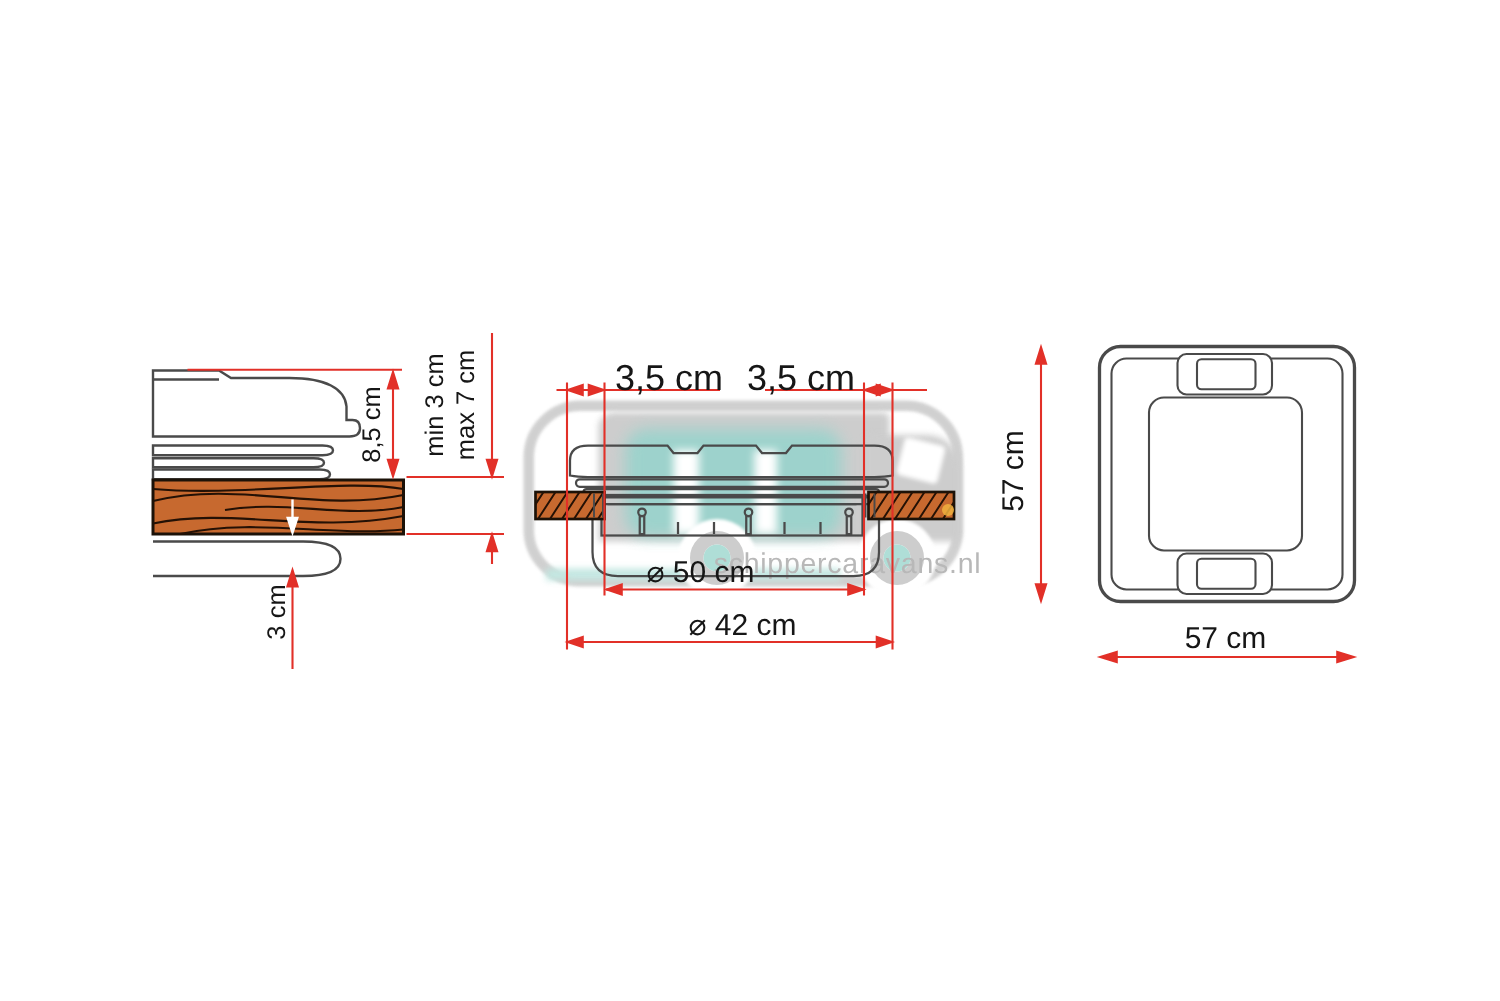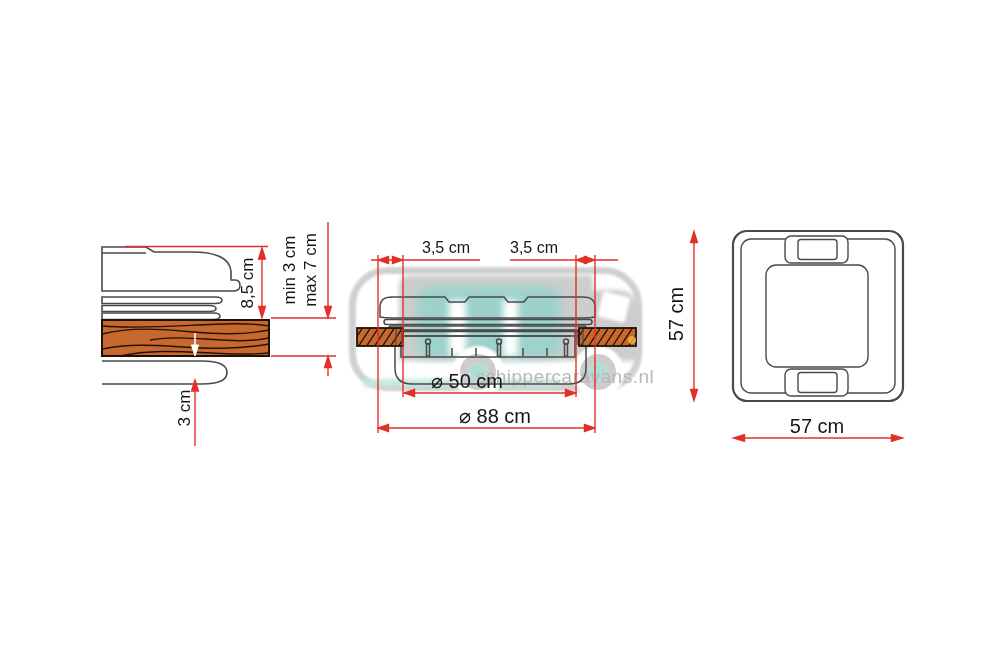--- a/index.html
+++ b/index.html
@@ -21,21 +21,21 @@
   .wm-hub{position:absolute;width:18px;height:18px;background:#a9dcd4;border-radius:50%;}
   .wm-ground{position:absolute;left:364px;top:379px;width:196px;height:8px;background:#bfe5df;filter:blur(2px);}
   .wm-blob{position:absolute;left:417px;top:286px;width:144px;height:72px;background:#8cd1c8;
            border-radius:14px;opacity:.85;filter:blur(5px);}
   .wm-slot{position:absolute;top:300px;height:56px;background:#fff;filter:blur(3px);}
   .wm-text{position:absolute;left:450px;top:366px;width:230px;text-align:center;
            font-size:19px;color:#b2b2b2;letter-spacing:.5px;white-space:nowrap;}
   
   .dim{position:absolute;color:#161616;text-align:center;white-space:nowrap;}
   .rot{transform:rotate(-90deg);}
-  .f17{font-size:17px;} .f18{font-size:16px;} .f20{font-size:20px;}
+  .f17{font-size:17px;} .f18{font-size:24px;} .f20{font-size:20px;}
   .two-line{line-height:21px;}
 </style>
 </head>
 <body>
 
 <div id="canvas">
 
   <div id="wm">
     <div class="wm-frame"></div>
     <div class="wm-van-body"></div>
@@ -184,18 +184,18 @@
   <div class="dim rot f17" style="left:208px;top:273px;width:80px;height:20px;">8,5 cm</div>
   <div class="dim rot f17 two-line" style="left:250px;top:249px;width:100px;height:42px;">
     <div>min 3 cm</div>
     <div>max 7 cm</div>
   </div>
   <div class="dim rot f17" style="left:154px;top:399px;width:60px;height:18px;">3 cm</div>
 
   <div class="dim f18" style="left:406px;top:239px;width:80px;">3,5 cm</div>
   <div class="dim f18" style="left:494px;top:239px;width:80px;">3,5 cm</div>
   <div class="dim f20" style="left:412px;top:369px;width:110px;">⌀ 50 cm</div>
-  <div class="dim f20" style="left:440px;top:404px;width:110px;">⌀ 88 cm</div>
+  <div class="dim f20" style="left:440px;top:404px;width:110px;">⌀ 42 cm</div>
 
   <div class="dim rot f20" style="left:636px;top:303px;width:80px;height:22px;">57 cm</div>
   <div class="dim f20" style="left:777px;top:415px;width:80px;">57 cm</div>
 
 </div>
 
 </body></html>

